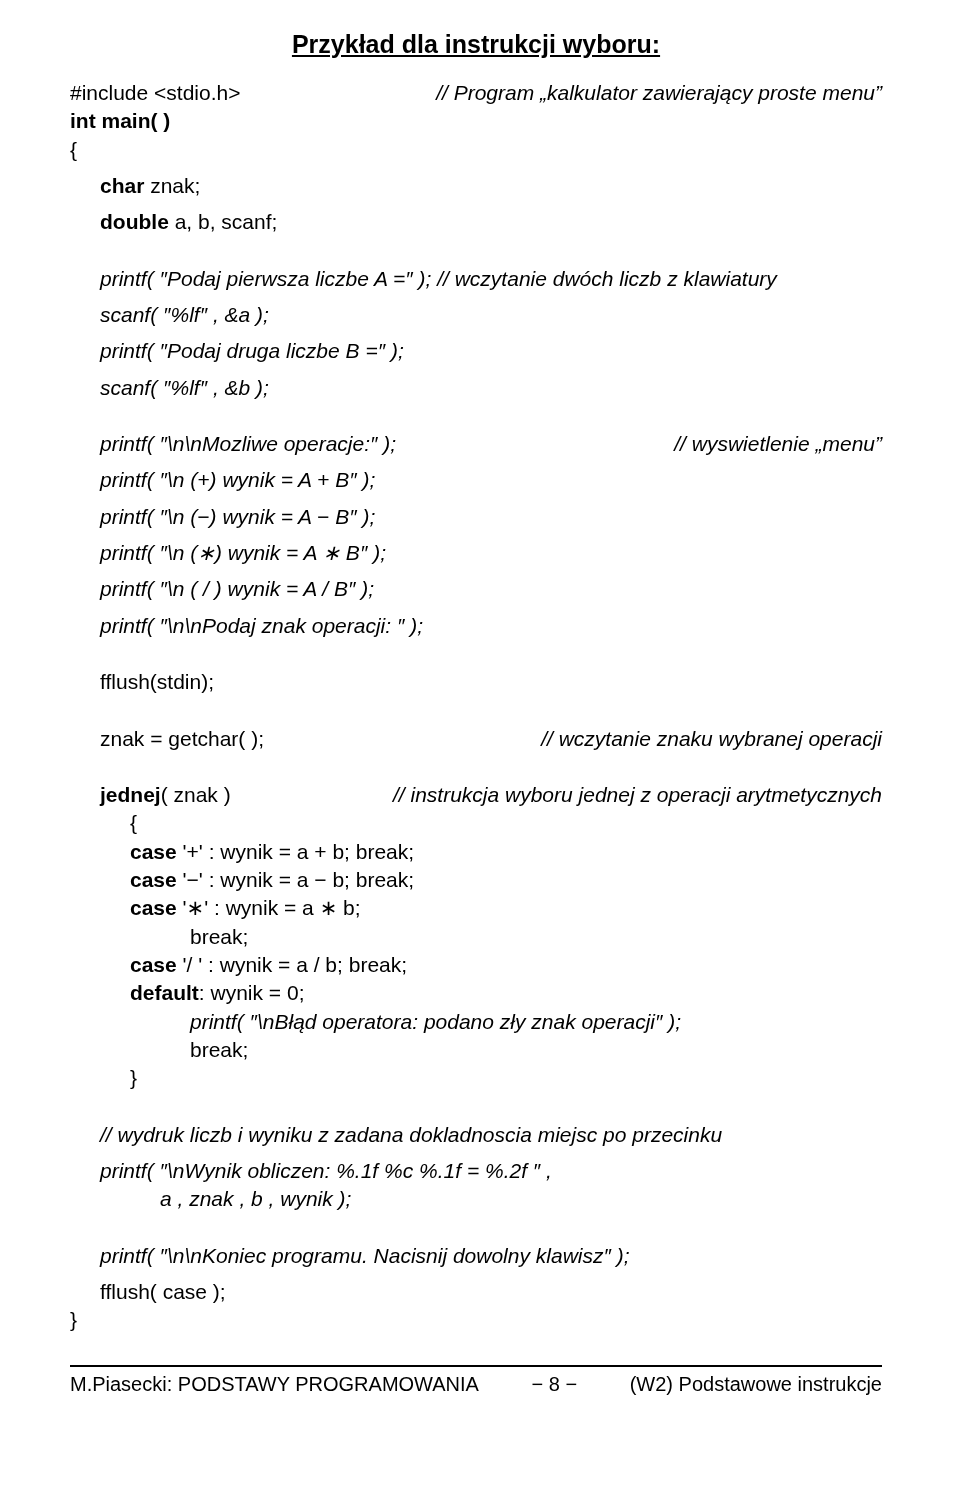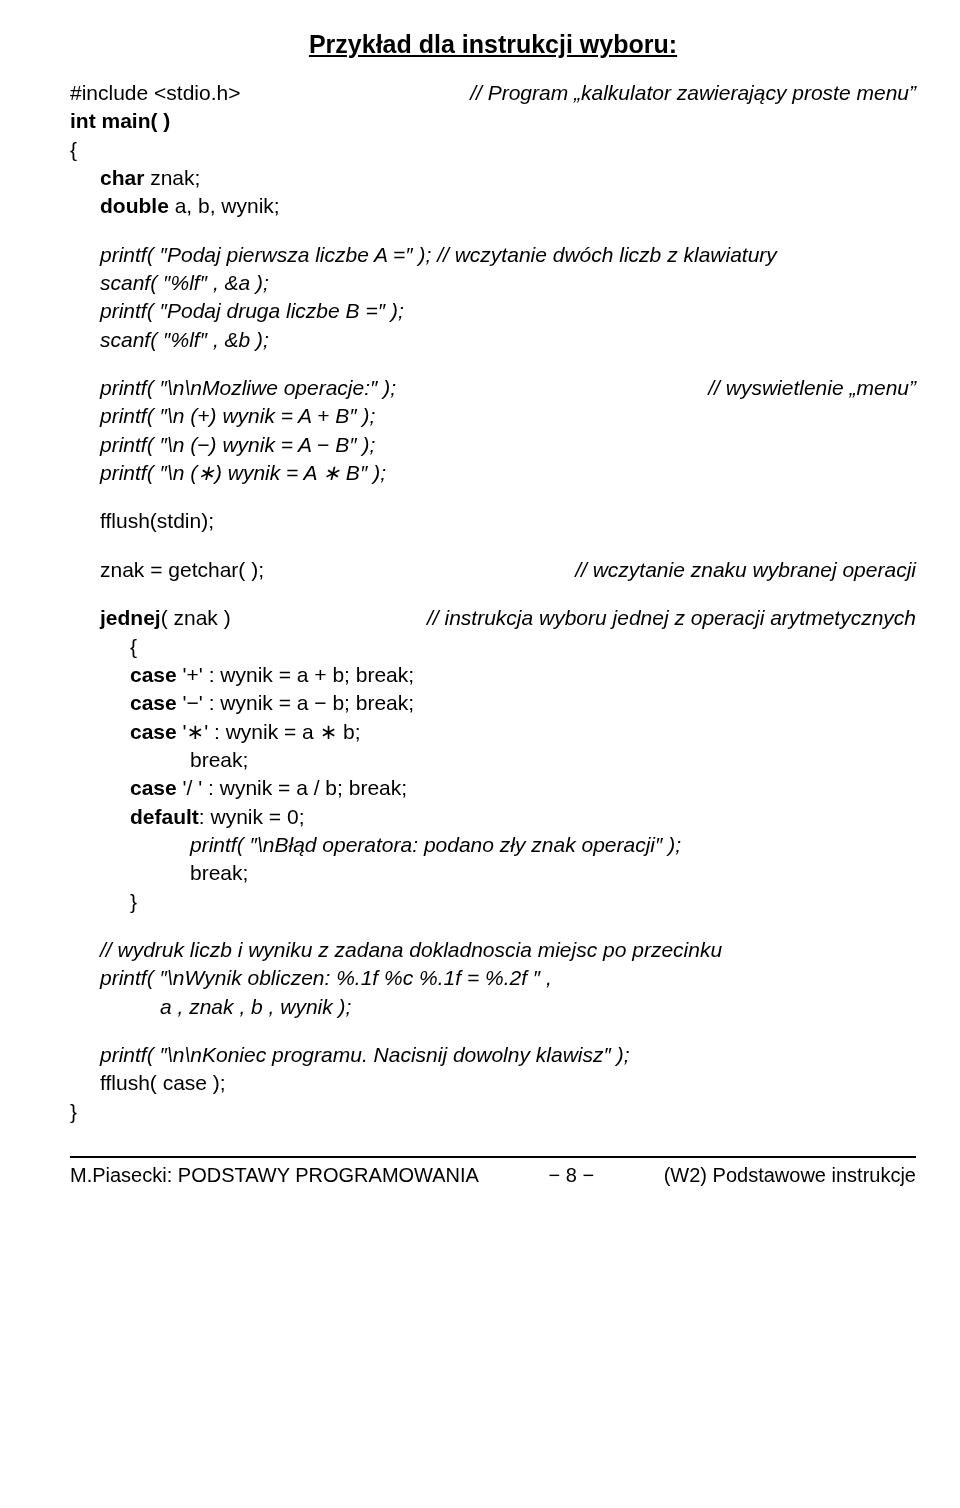--- a/index.html
+++ b/index.html
@@ -6,21 +6,21 @@
     margin: 0;
     padding: 0;
     background: #fff;
     font-family: Arial, Helvetica, sans-serif;
     color: #000;
   }
   .page {
     width: 960px;
     min-height: 1508px;
     margin: 0 auto;
-    padding: 30px 44px 0 70px;
+    padding: 30px 78px 0 70px;
     box-sizing: border-box;
     position: relative;
   }
   .title {
     text-align: center;
     font-weight: 700;
     text-decoration: underline;
     font-size: 25px;
     margin-bottom: 20px;
   }
@@ -30,21 +30,21 @@
     font-family: Arial, Helvetica, sans-serif;
   }
   .b { font-weight: 700; }
   .i { font-style: italic; }
   .row {
     display: flex;
     justify-content: space-between;
   }
   .row .left { flex: 0 0 auto; }
   .row .right { flex: 0 0 auto; font-style: italic; }
-  .ind1 { padding-left: 30px; }
+  .ind1 { padding-left: 30px; margin-top: 8px; }
   .ind2 { padding-left: 60px; }
   .ind3 { padding-left: 90px; }
   .ind4 { padding-left: 120px; }
   .footer-line {
     border-top: 2px solid #000;
     margin-top: 30px;
   }
   .footer {
     display: flex;
     justify-content: space-between;
@@ -66,21 +66,21 @@
       <span class="left">#include &lt;stdio.h&gt;</span>
       <span class="right">// Program „kalkulator zawierający proste menu”</span>
     </div>
 
     <div class="b"><span>int main( )</span></div>
     <div><span>{</span></div>
     <div class="ind1">
       <span class="b">char</span><span>  znak;</span>
     </div>
     <div class="ind1">
-      <span class="b">double</span><span>  a, b, wynik;</span>
+      <span class="b">double</span><span>  a, b, scanf;</span>
     </div>
 
     <div class="sp"></div>
 
     <div class="ind1">
       <span class="i">printf( ″Podaj pierwsza liczbe A =″ );</span>
       <span>  </span>
       <span class="i">// wczytanie dwóch liczb z klawiatury</span>
     </div>
     <div class="ind1 i">scanf( ″%lf″ , &amp;a );</div>
@@ -89,20 +89,22 @@
 
     <div class="sp"></div>
 
     <div class="ind1 row">
       <span class="left i">printf( ″\n\nMozliwe operacje:″ );</span>
       <span class="right">// wyswietlenie „menu”</span>
     </div>
     <div class="ind1 i">printf( ″\n  (+)  wynik = A + B″ );</div>
     <div class="ind1 i">printf( ″\n  (−)  wynik = A − B″ );</div>
     <div class="ind1 i">printf( ″\n  (∗)  wynik = A ∗ B″ );</div>
+    <div class="ind1 i">printf( ″\n  ( / )  wynik = A / B″ );</div>
+    <div class="ind1 i">printf( ″\n\nPodaj znak operacji: ″ );</div>
 
     <div class="sp"></div>
 
     <div class="ind1">fflush(stdin);</div>
 
     <div class="sp"></div>
 
     <div class="ind1 row">
       <span class="left">znak = getchar( );</span>
       <span class="right">// wczytanie znaku wybranej operacji</span>

